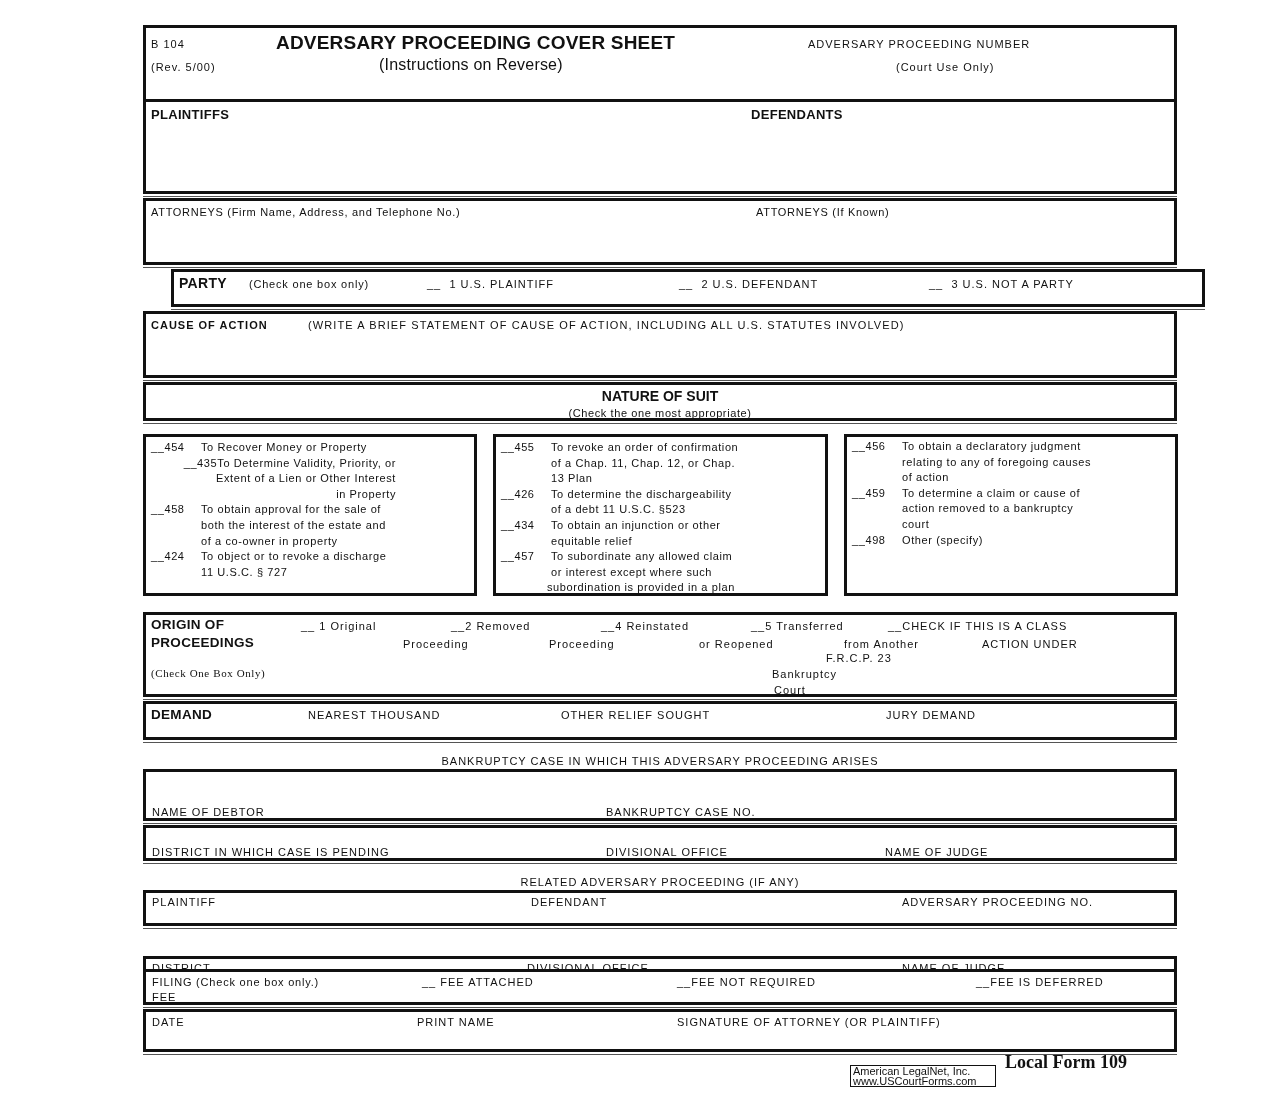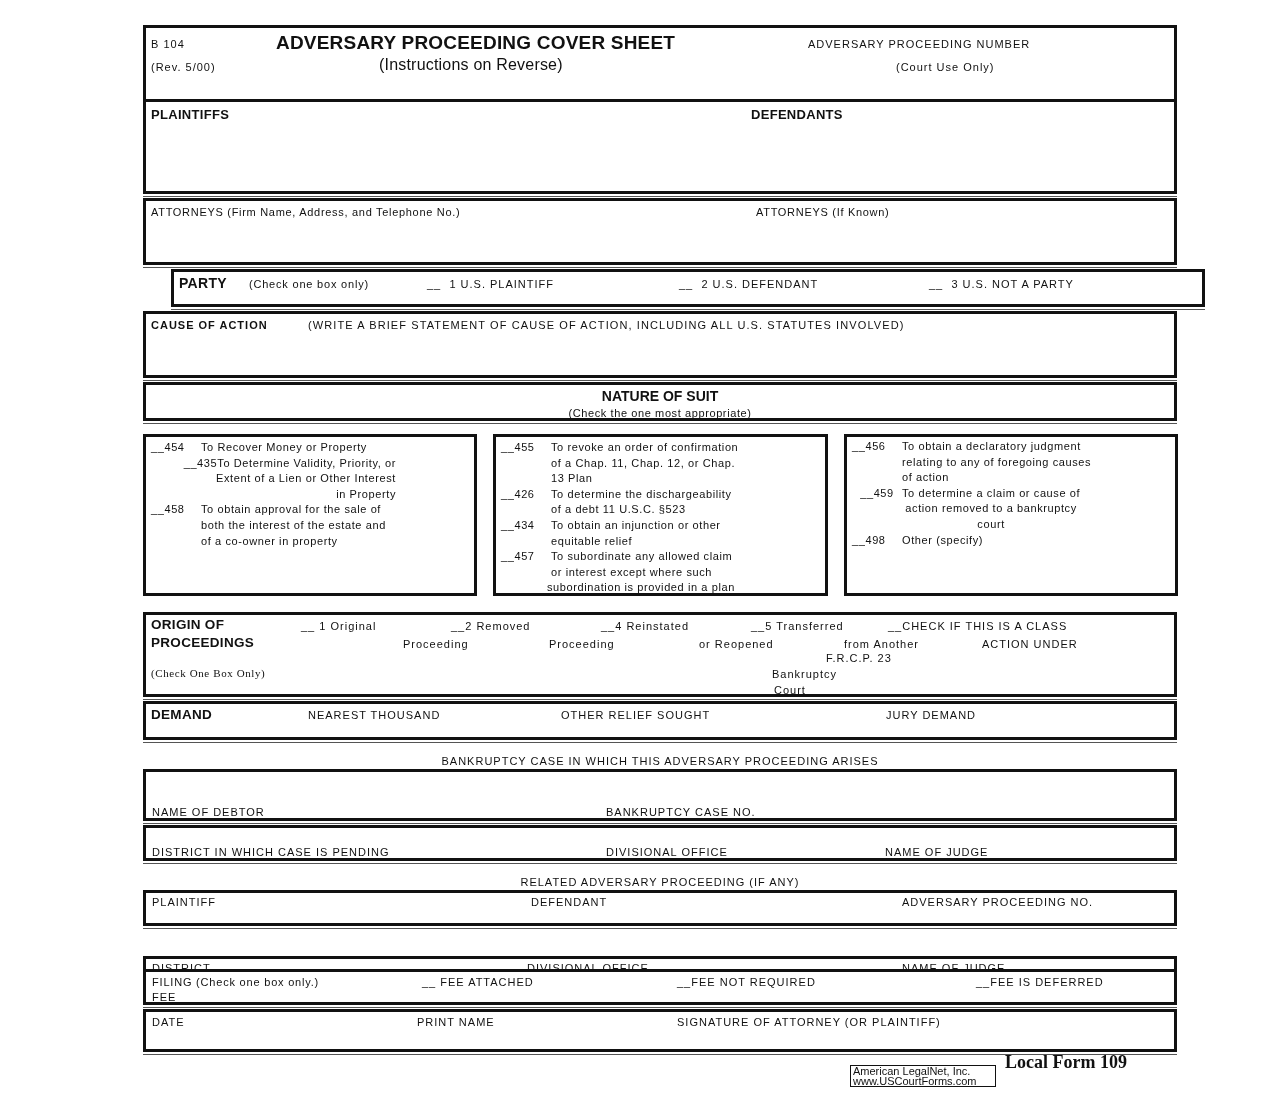--- a/index.html
+++ b/index.html
@@ -69,20 +69,24 @@
   <div class="nitem" style="left:20px;top:18.6px;text-align:right;">
     <span class="code">__435</span><span>To Determine Validity, Priority, or</span>
     <span class="indent">Extent of a Lien or Other Interest</span>
     <span class="indent">in Property</span>
   </div>
   <div class="nitem" style="left:5px;top:65.4px;">
     <span class="code">__458</span><span>To obtain approval for the sale of</span>
     <span class="indent">both the interest of the estate and</span>
     <span class="indent">of a co-owner in property</span>
   </div>
+  <div class="nitem" style="left:5px;top:112.2px;">
+    <span class="code">__424</span><span>To object or to revoke a discharge</span>
+    <span class="indent">11 U.S.C. § 727</span>
+  </div>
 </div>
 
 <div class="nbox" style="left:493px;width:335px;">
   <div class="nitem" style="left:5px;top:3px;">
     <span class="code">__455</span><span>To revoke an order of confirmation</span>
     <span class="indent">of a Chap. 11, Chap. 12, or Chap.</span>
     <span class="indent">13 Plan</span>
   </div>
   <div class="nitem" style="left:5px;top:49.8px;">
     <span class="code">__426</span><span>To determine the dischargeability</span>
@@ -98,21 +102,21 @@
     <span class="indent" style="padding-left:46px;">subordination is provided in a plan</span>
   </div>
 </div>
 
 <div class="nbox" style="left:844px;width:334px;">
   <div class="nitem" style="left:5px;top:2px;">
     <span class="code">__456</span><span>To obtain a declaratory judgment</span>
     <span class="indent">relating to any of foregoing causes</span>
     <span class="indent">of action</span>
   </div>
-  <div class="nitem" style="left:5px;top:48.8px;text-align:center;">
+  <div class="nitem" style="left:5px;top:48.8px;">
     <span class="code">__459</span><span>To determine a claim or cause of</span>
     <span class="indent">action removed to a bankruptcy</span>
     <span class="indent">court</span>
   </div>
   <div class="nitem" style="left:5px;top:95.6px;">
     <span class="code">__498</span><span>Other (specify)</span>
   </div>
 </div>
 
 <div class="box double" style="top:612px;height:85px;">

